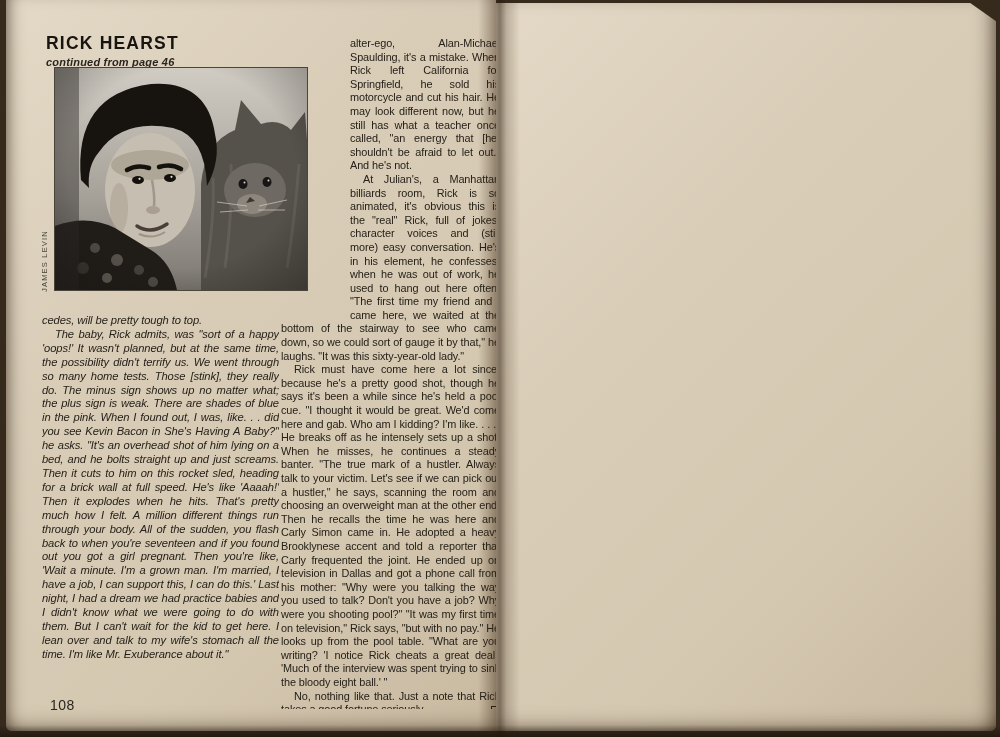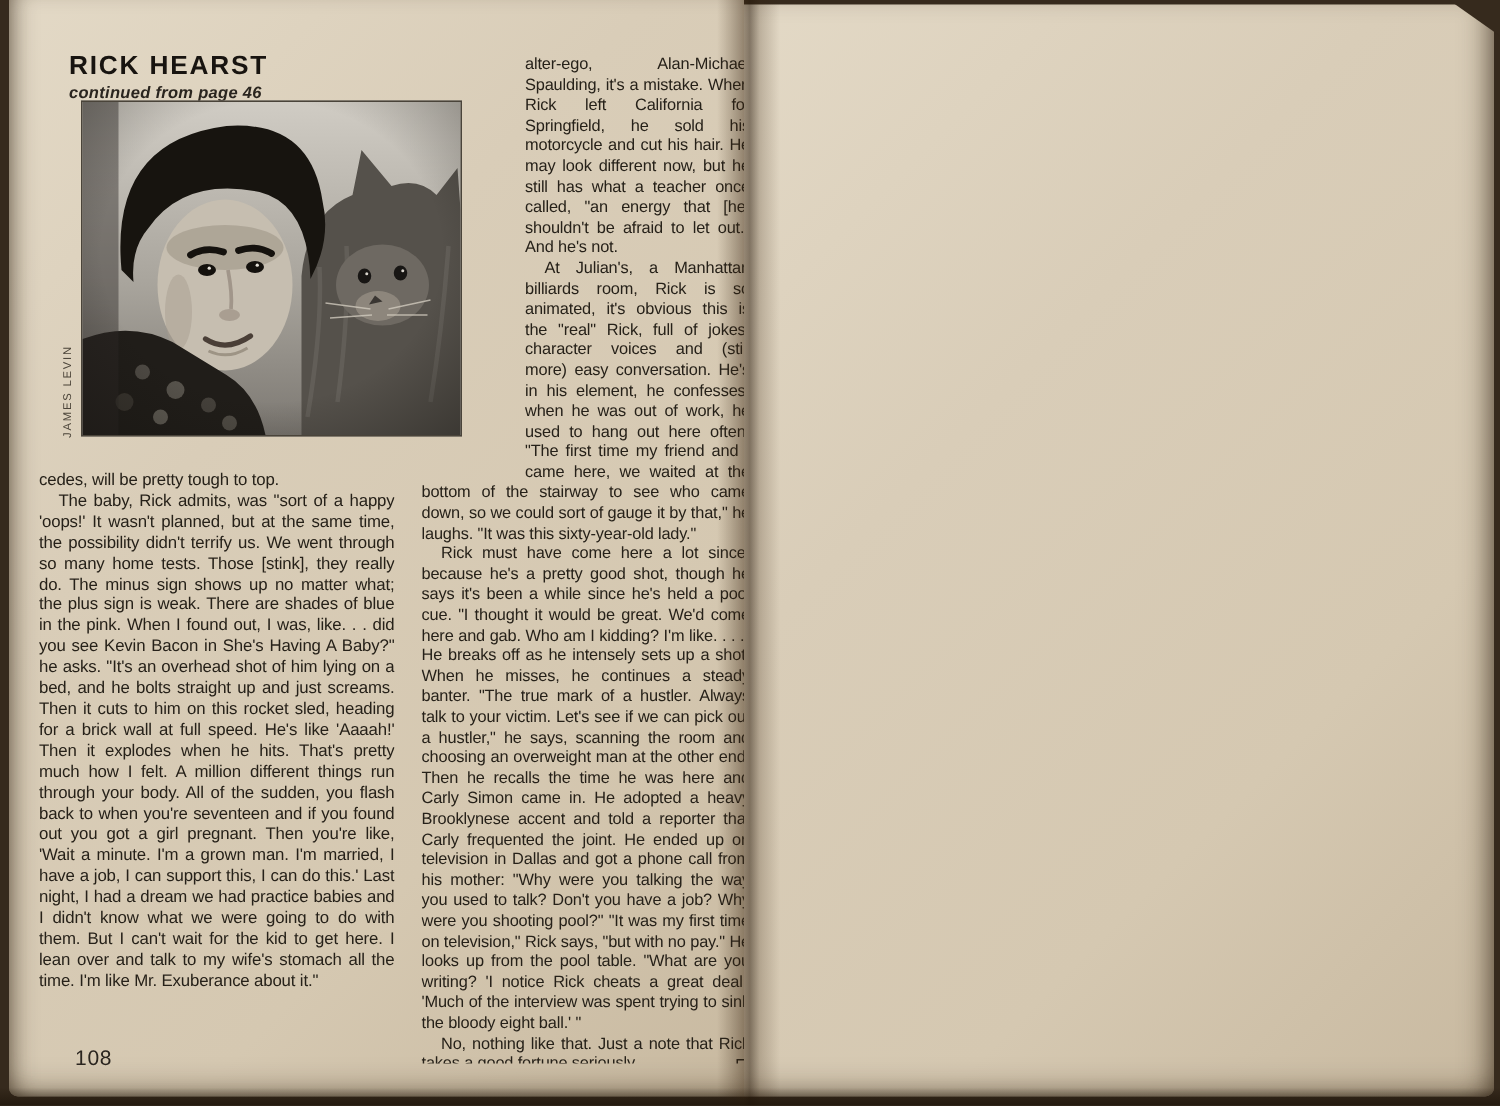--- a/index.html
+++ b/index.html
@@ -23,21 +23,21 @@
 
   .photo-bw { position:absolute; left:48px; top:67px; width:254px; height:224px; border:1px solid #4a443a; background:#9a968e; }
   .credit-v { position:absolute; writing-mode:vertical-rl; transform:rotate(180deg); font-size:7.5px;
               letter-spacing:1.2px; color:#4a4338; font-weight:400; white-space:nowrap; }
   .credit-james { left:34px; top:192px; height:100px; }
   .cap-l { position:absolute; left:48px; top:296px; width:256px; font-size:10.5px; font-weight:700; color:#1c1814; }
 
   .body-txt { font-size:11.2px; line-height:13.9px; text-align:justify; color:#262119; letter-spacing:-.1px; }
   .body-txt p { text-indent:13px; }
   .body-txt p.noindent { text-indent:0; }
-  .col-a { position:absolute; left:20px; top:314px; width:237px; height:392px; overflow:hidden; }
+  .col-a { position:absolute; left:36px; top:314px; width:237px; height:392px; overflow:hidden;font-style:italic; }
   .col-b { position:absolute; left:275px; top:37px; width:219px; height:672px; overflow:hidden; font-size:10.9px; line-height:13.6px; }
   .colb-spacer { float:left; width:69px; height:275px; }
   .endbox { float:right; width:9px; height:9px; border:1.4px solid #262119; margin-top:3px; }
 
   .pagenum { position:absolute; font-size:14px; color:#2a251f; letter-spacing:.5px; }
   .pn-l { left:44px; top:697px; }
 </style>
 </head>
 <body>
 

